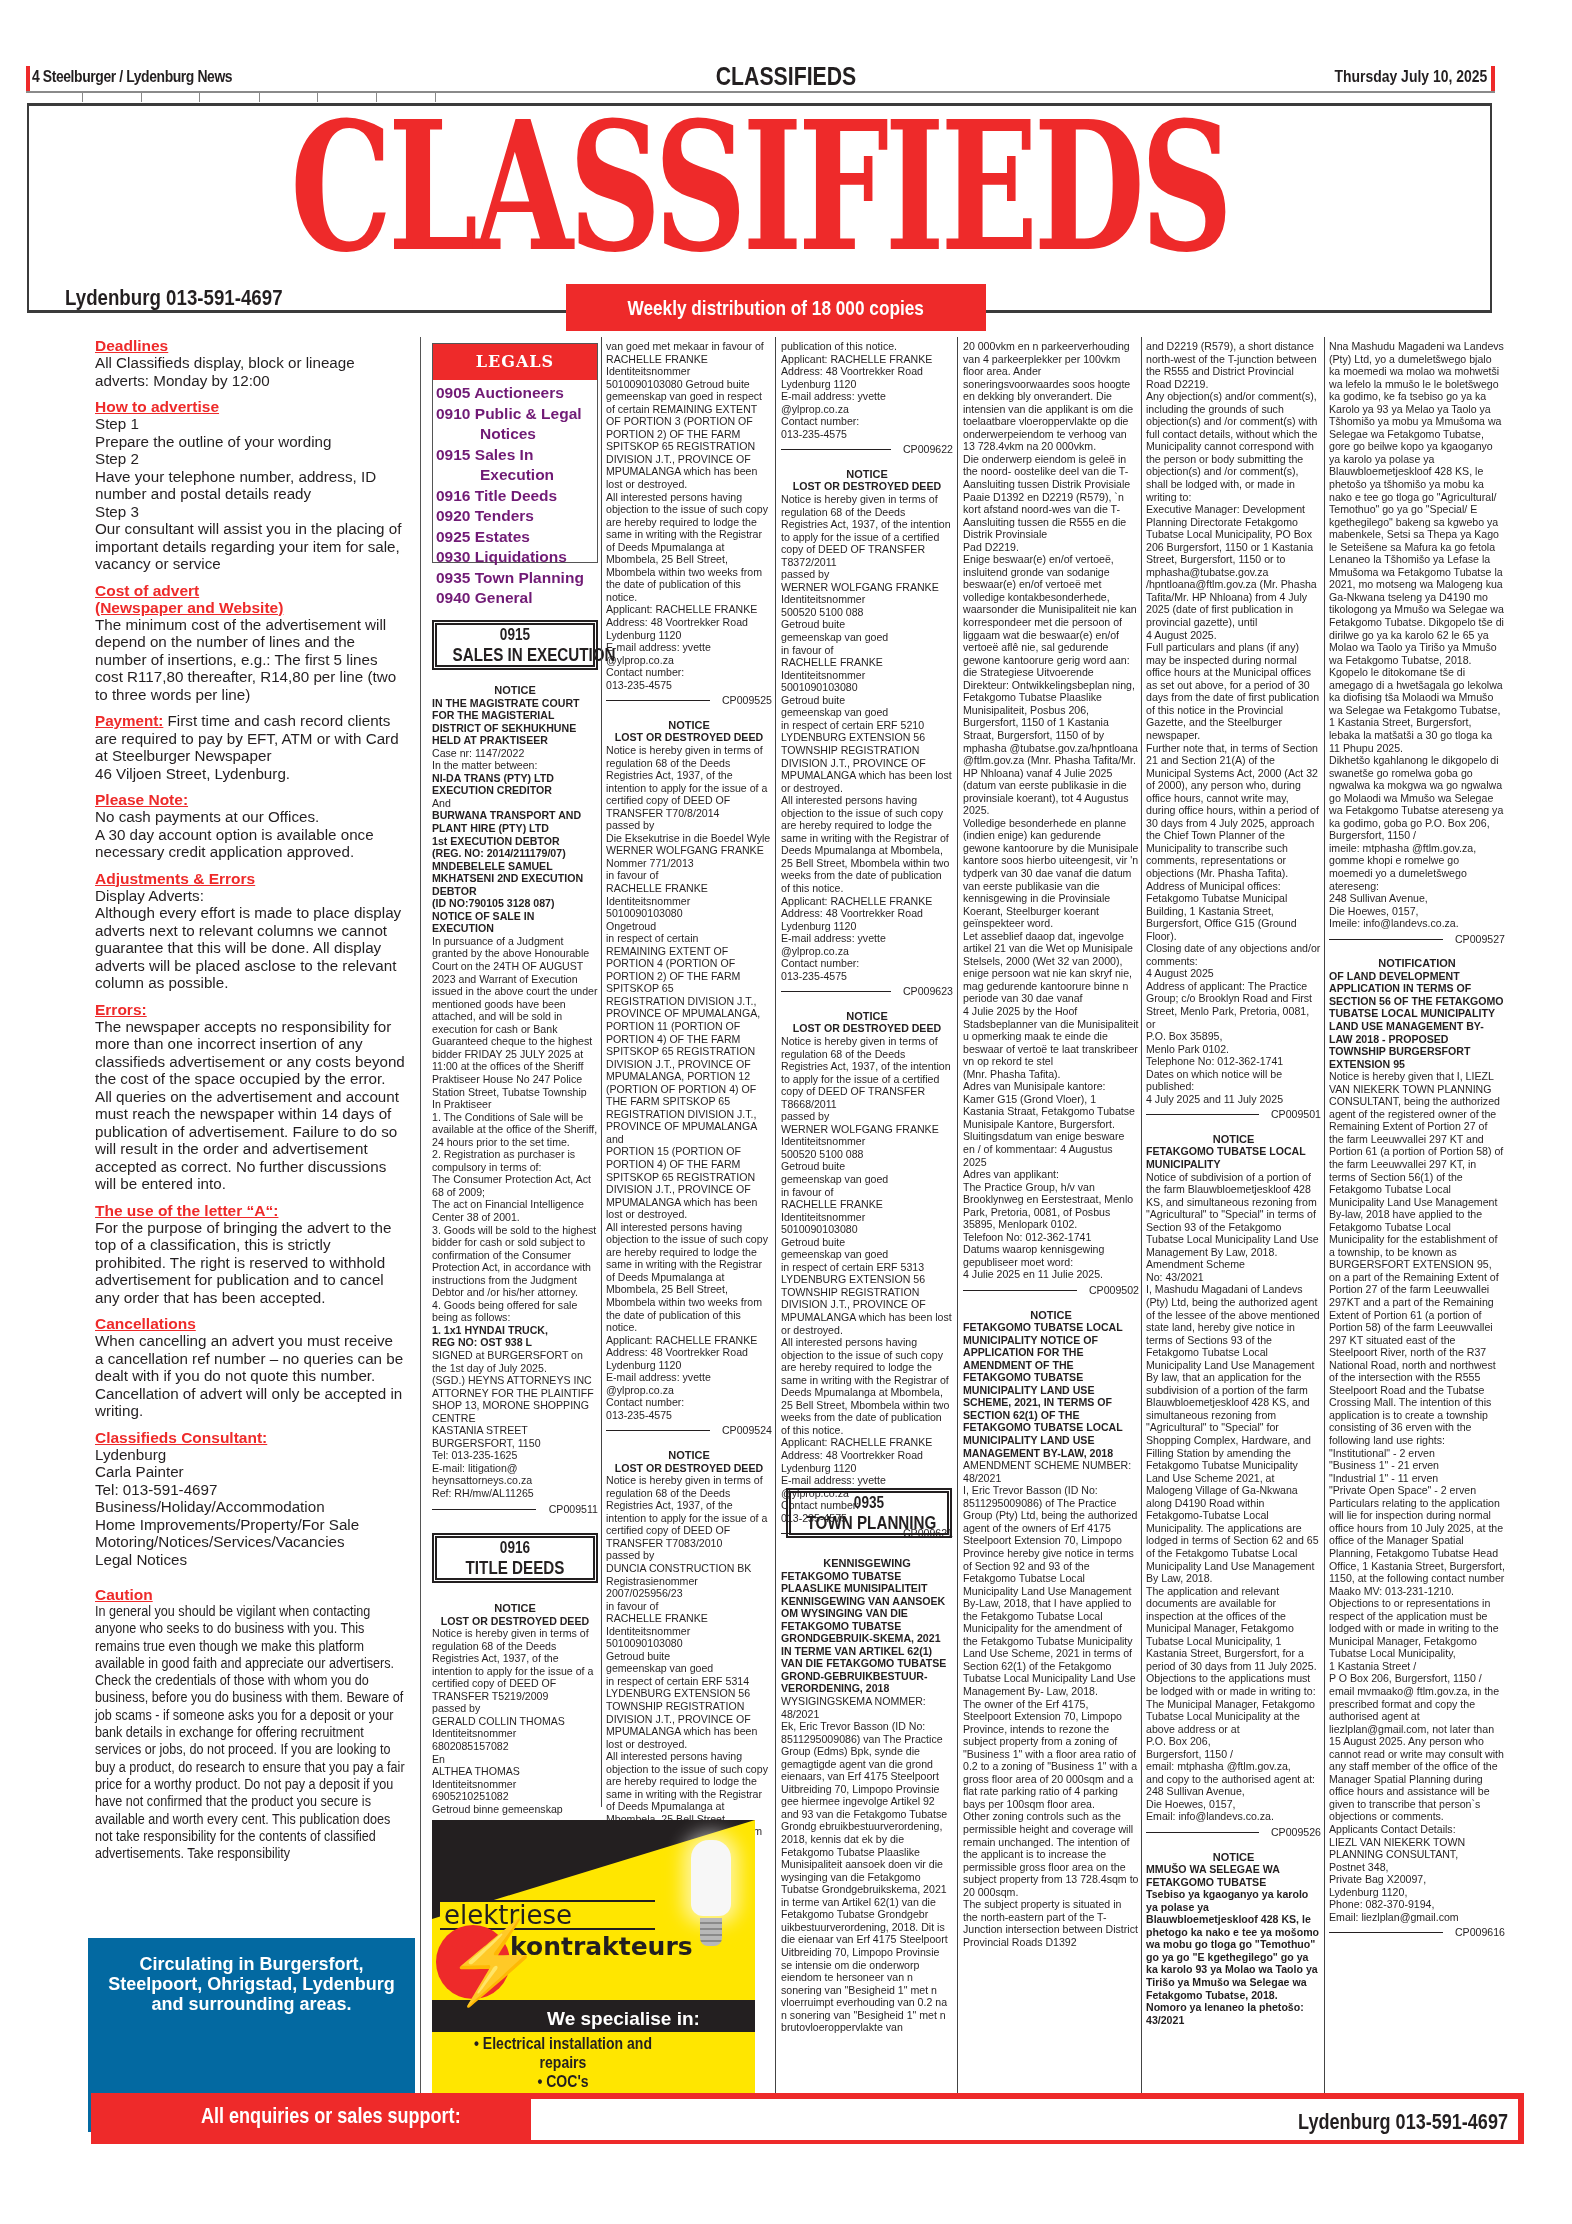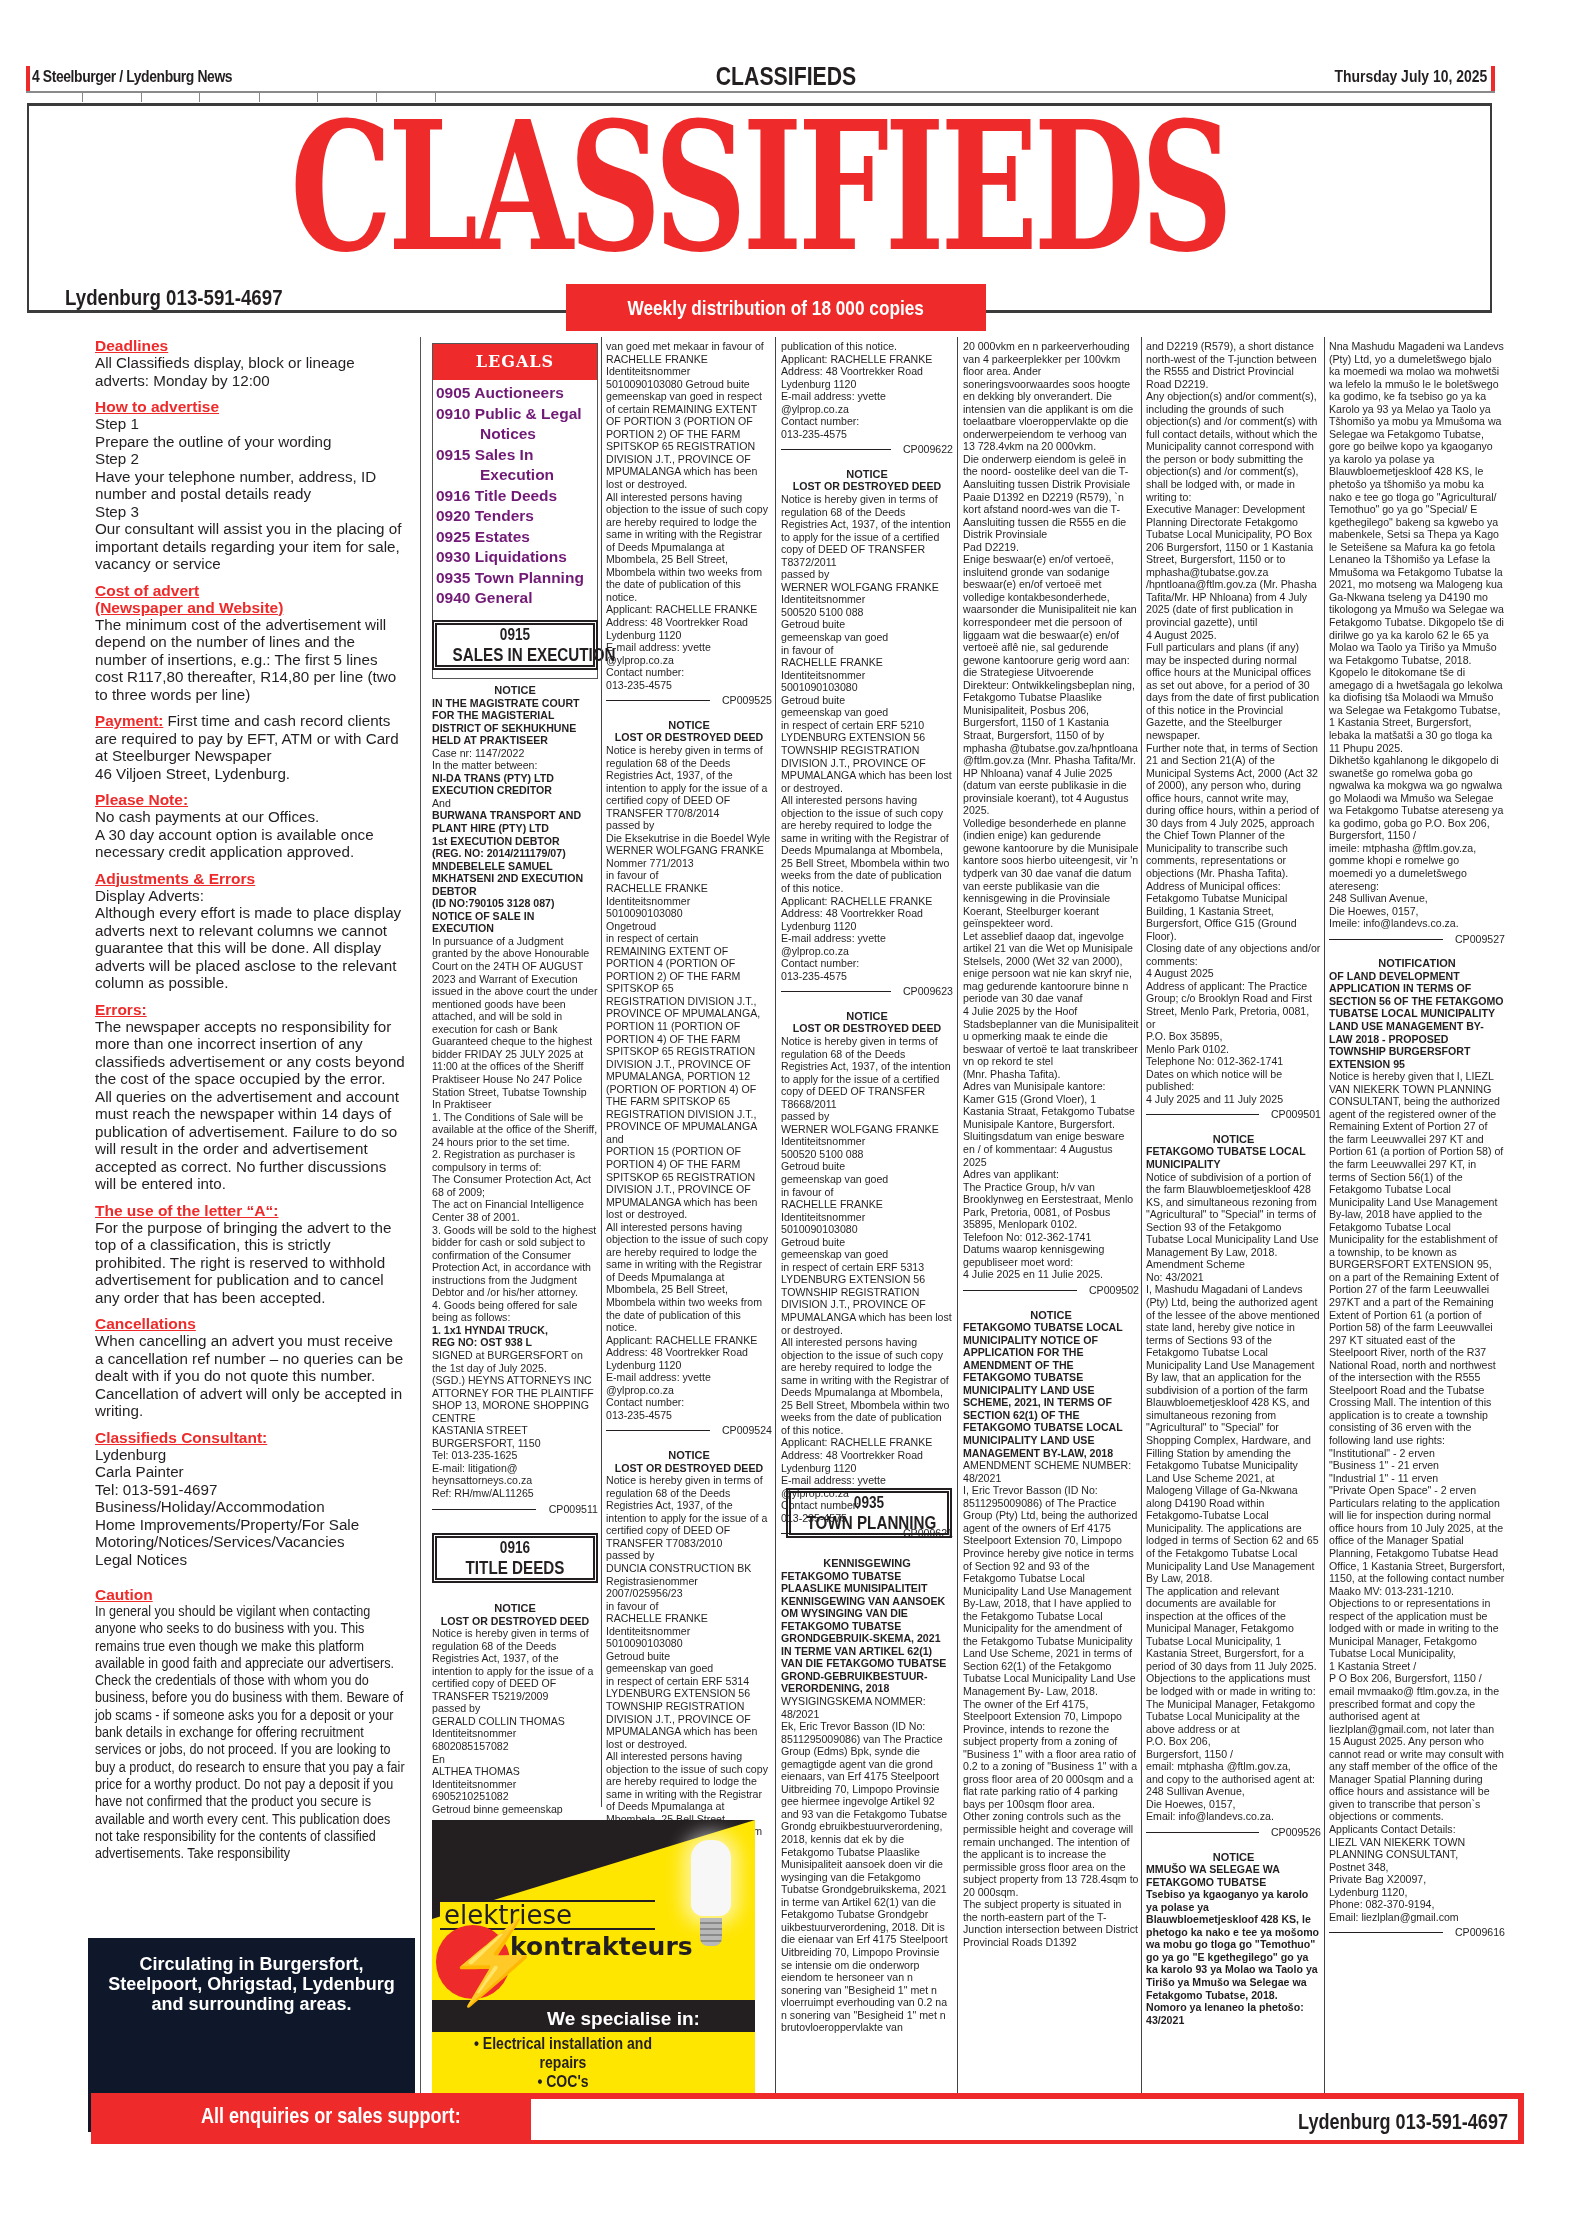--- a/index.html
+++ b/index.html
@@ -22,27 +22,27 @@
   .distribution-badge span { display: inline-block; transform: scaleX(0.82); }
 
   
   .info-col { position: absolute; left: 95px; top: 337px; width: 310px; font-size: 15.2px; line-height: 17.5px; color: #231f20; }
   .info-col h3 { color: #ee2a2a; font-size: 15.5px; font-weight: bold; text-decoration: underline; margin-top: 9px; line-height: 17px; }
   .info-col h3:first-child { margin-top: 0; }
   .info-col p { white-space: pre-line; }
   .info-col .inline-head { color: #ee2a2a; font-weight: bold; text-decoration: underline; }
   .info-col .caution-text { font-size: 14px; line-height: 17.3px; transform: scaleX(0.9); transform-origin: left top; width: 345px; }
 
-  .circ-box { position: absolute; left: 88px; top: 1938px; width: 327px; height: 194px; background: #0f172a; color: #fff; text-align: center; padding-top: 16px; }
+  .circ-box { position: absolute; left: 88px; top: 1938px; width: 327px; height: 194px; background: #0369a1; color: #fff; text-align: center; padding-top: 16px; }
   .circ-box .circ-text { font-weight: bold; font-size: 18px; line-height: 20px; white-space: pre-line; }
   .circ-box .member-text { font-weight: bold; font-style: italic; font-size: 18px; line-height: 20px; margin-top: 9px; white-space: pre-line; }
   .col-rule-l { position: absolute; left: 420px; top: 337px; width: 1px; height: 1790px; background: #555; }
 
   
-  .legals-box { position: absolute; left: 432px; top: 343px; width: 166px; height: 336px; border: 1px solid #555; }
+  .legals-box { position: absolute; left: 432px; top: 343px; width: 166px; height: 220px; border: 1px solid #555; }
   .legals-head { background: #ee2a2a; color: #fff; font-family: "DejaVu Serif", serif; font-weight: bold; font-size: 16px; text-align: center; height: 36px; line-height: 36px; letter-spacing: 1px; }
   .legals-list { padding: 3px 0 0 3px; }
   .legals-item { font-weight: bold; font-size: 15.5px; line-height: 20.5px; color: #701a75; }
   .legals-item .cont { display: block; padding-left: 44px; }
 
   
   .sec-box { position: absolute; border: 4px solid #231f20; border-style: double; border-width: 5px; text-align: center; font-weight: bold; color: #231f20; }
   .sec-box .code { font-size: 17px; line-height: 19px; display: block; transform: scaleX(0.8); }
   .sec-box .name { font-size: 19px; line-height: 21px; display: block; transform: scaleX(0.8); white-space: nowrap; }
 

